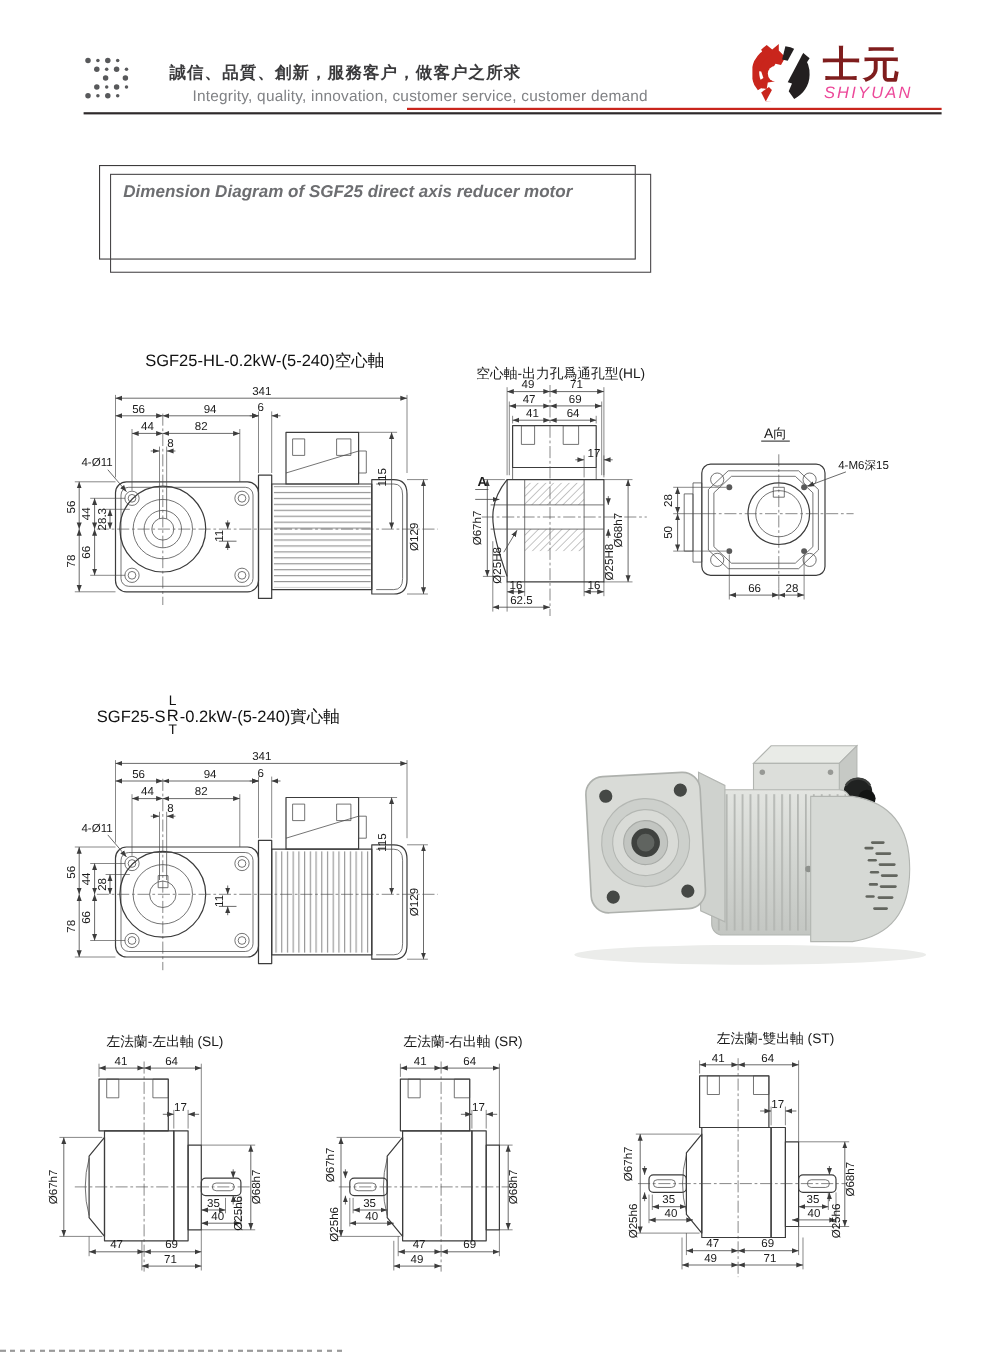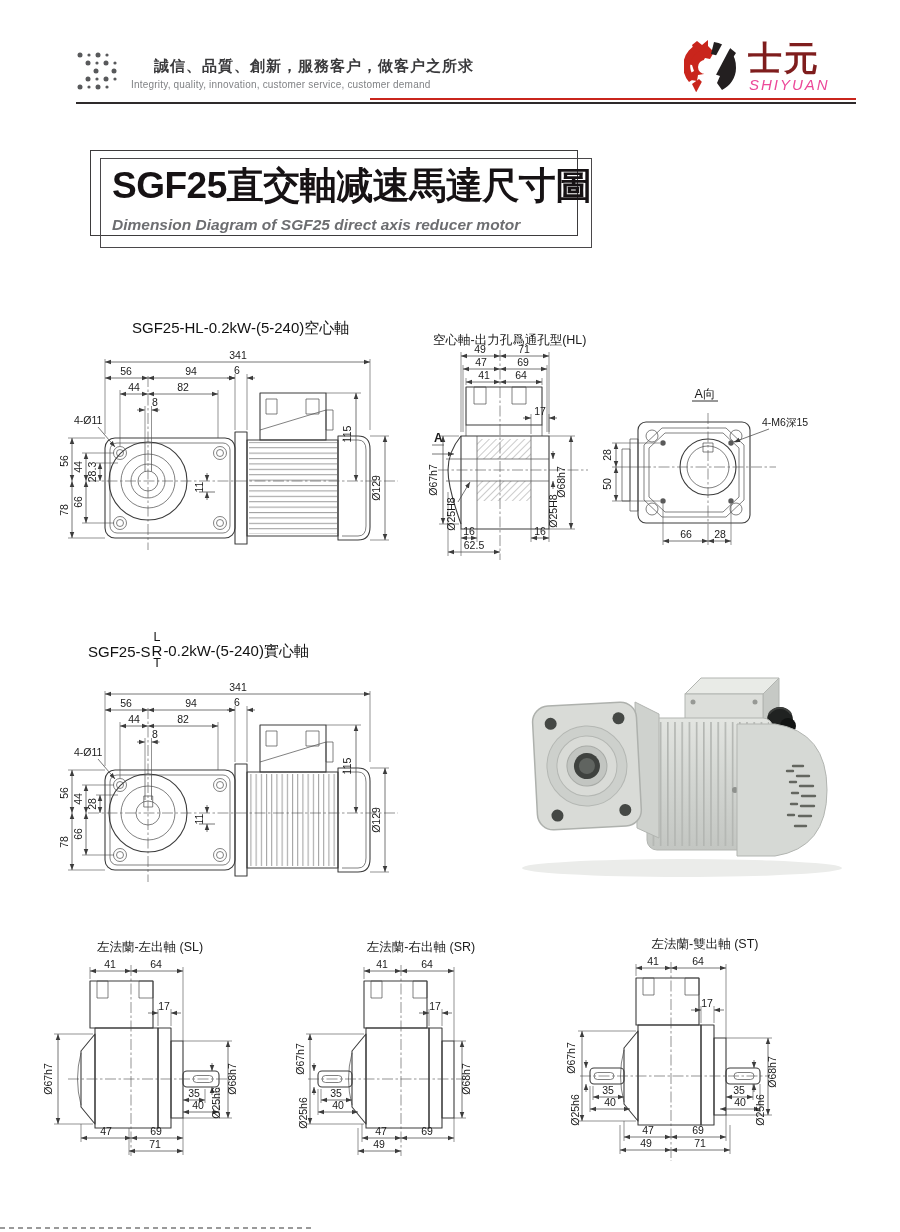--- a/index.html
+++ b/index.html
@@ -1,21 +1,21 @@
 <!DOCTYPE html>
 <html><head>
 <meta charset="utf-8">
 <style>
   html,body{margin:0;padding:0;}
   body{width:900px;height:1232px;background:#fff;position:relative;overflow:hidden;
        font-family:"Liberation Sans","DejaVu Sans",sans-serif;color:#231f20;}
   .abs{position:absolute;}
   
   .slogan-zh{font-size:15px;font-weight:bold;letter-spacing:1px;color:#3a3a3c;padding-left:24px;}
-  .slogan-en{font-size:10px;color:#808285;letter-spacing:.2px;}
+  .slogan-en{font-size:14px;color:#808285;letter-spacing:.2px;margin-left:44px;}
   .brand-zh{font-size:34px;font-weight:bold;color:#7f1d1d;letter-spacing:2px;}
   .brand-en{font-size:15px;font-weight:normal;font-style:italic;letter-spacing:2px;color:#ec4899;}
   .hline{position:absolute;}
   
   .frame{position:absolute;border:1.6px solid #3d3b3c;background:transparent;}
   .tb-title{font-size:37px;font-weight:bold;letter-spacing:-.5px;color:#161214;white-space:nowrap;}
   .tb-sub{font-size:15.5px;font-weight:bold;font-style:italic;color:#6d6e71;margin-top:5px;}
   .sec-label{font-size:15px;color:#111;white-space:nowrap;margin-left:42px;}
   .label2{font-size:15px;color:#111;display:flex;align-items:center;white-space:nowrap;}
   .lrt{display:inline-flex;flex-direction:column;align-items:center;line-height:.95;font-size:12.5px;margin:0 1px;}
@@ -103,21 +103,20 @@
 </div>
 <div class="abs brand-zh" style="left:748px;top:36px">士元</div>
 <div class="abs brand-en" style="left:749px;top:76px">SHIYUAN</div>
 
 <div class="hline" style="left:370px;top:97.5px;width:486px;height:2px;background:#c9251c"></div>
 <div class="hline" style="left:76px;top:101.5px;width:780px;height:2.2px;background:#2e2a2b"></div>
 
 <div class="frame" style="left:90px;top:150px;width:486px;height:84px"></div>
 <div class="frame" style="left:100px;top:158px;width:490px;height:88px;border-color:#4a484a"></div>
 <div class="abs" style="left:112px;top:161px">
-  <div class="tb-title">SGF25直交軸减速馬達尺寸圖</div>
   <div class="tb-sub">Dimension Diagram of SGF25 direct axis reducer motor</div>
 </div>
 
 <div class="abs sec-label" style="left:90px;top:319px">SGF25-HL-0.2kW-(5-240)空心軸</div>
 
 <svg class="abs" style="left:58px;top:350px" width="372" height="228" viewBox="0 0 372 228">
   <g>
     <rect x="47" y="88" width="130" height="100" rx="10" class="out"></rect>
     <rect x="52" y="93" width="120" height="90" rx="7" class="o2"></rect>
     <circle cx="90" cy="131" r="39" class="out"></circle>

